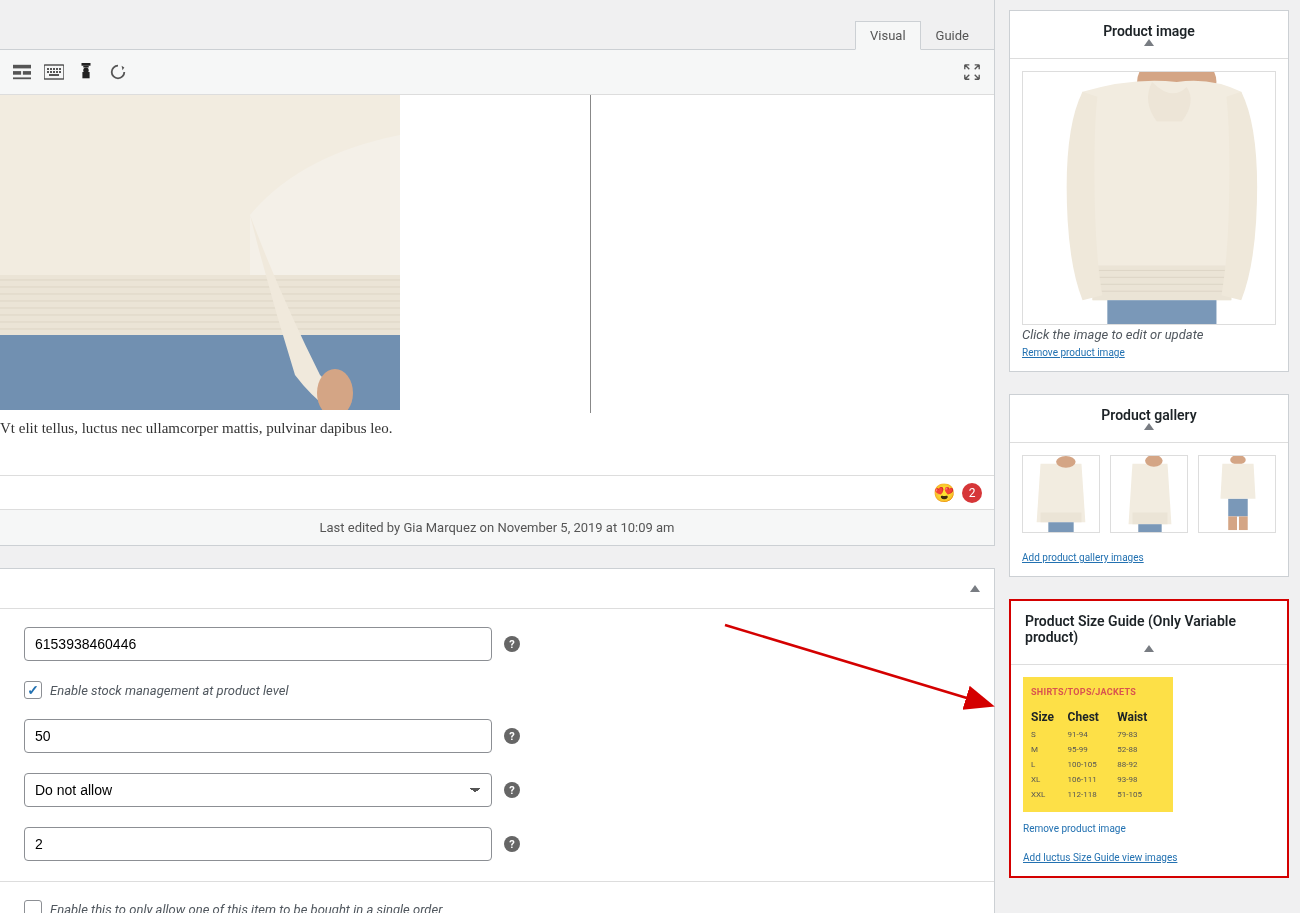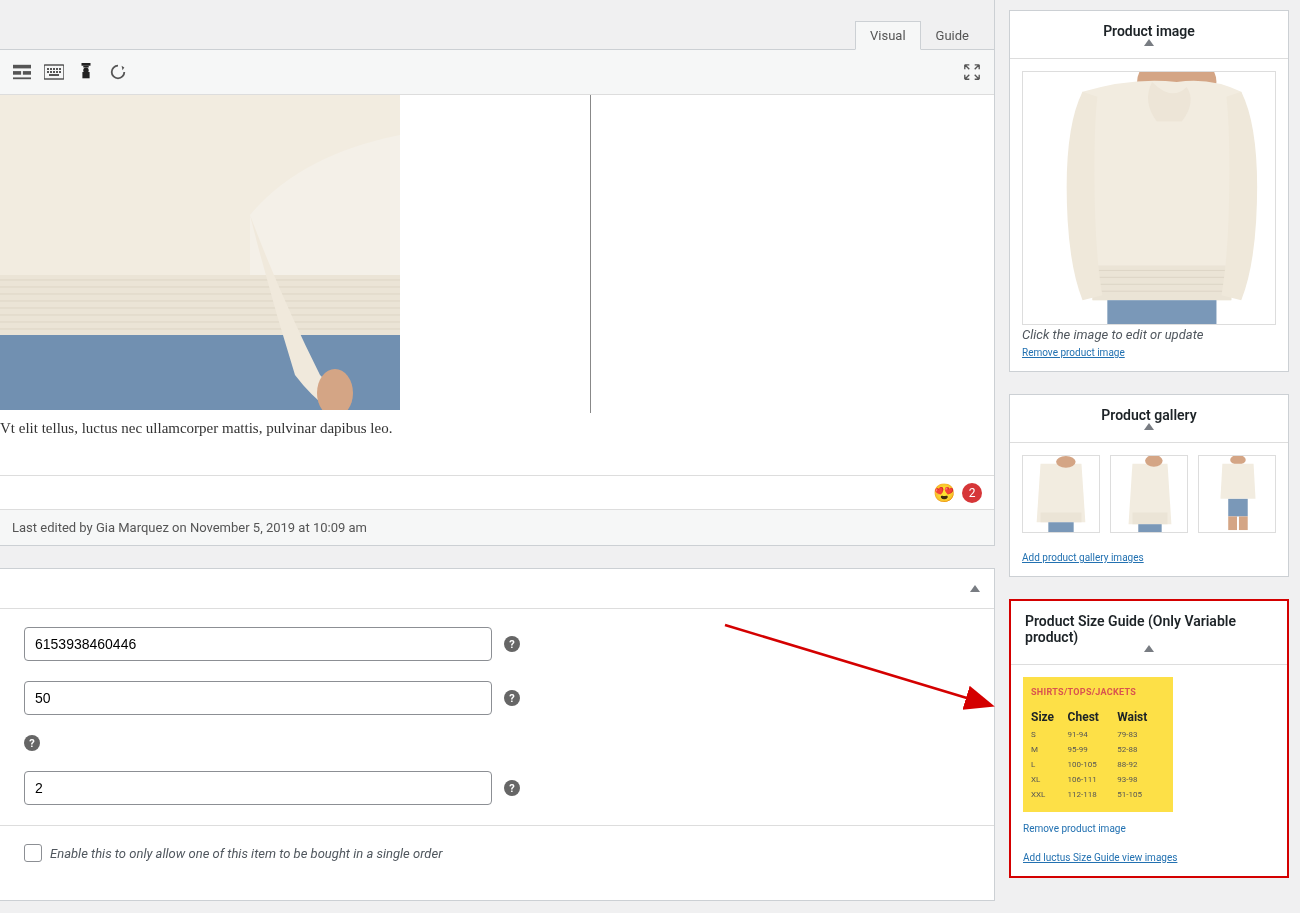--- a/index.html
+++ b/index.html
@@ -102,24 +102,24 @@
       background: #d63638;
       color: #fff;
       width: 20px; height: 20px;
       border-radius: 50%;
       font-size: 12px;
       display: flex; align-items: center; justify-content: center;
     }
     .last-edited {
       background: #f6f7f7;
       border-top: 1px solid #ddd;
-      text-align: left;
+      text-align: center;
       font-size: 13px;
       color: #555;
-      padding: 10px 12px;
+      padding: 10px 2px;
     }
     .metabox {
       background: #fff;
       border: 1px solid #ccd0d4;
       margin-top: 22px;
       margin-left: -1px;
     }
     .metabox-header {
       height: 40px;
       border-bottom: 1px solid #ddd;
@@ -348,25 +348,32 @@
 
   <div class="metabox">
     <div class="metabox-header">
       <div class="triangle-up"></div>
     </div>
     <div class="form-rows">
       <div class="form-row">
         <input class="form-input" value="6153938460446" style="">
         <div class="help-icon">?</div>
       </div>
+      <div class="checkbox-row">
+        <div class="wp-checkbox checked"></div>
+        <span class="checkbox-label">Enable stock management at product level</span>
+      </div>
       <div class="form-row">
         <input class="form-input" value="50" style="">
         <div class="help-icon">?</div>
       </div>
       <div class="form-row">
+        <select class="form-select">
+          <option>Do not allow</option>
+        </select>
         <div class="help-icon">?</div>
       </div>
       <div class="form-row">
         <input class="form-input" value="2" style="">
         <div class="help-icon">?</div>
       </div>
       <div style="height:1px;background:#ddd;margin:8px -24px 18px -24px;"></div>
       <div class="checkbox-row">
         <div class="wp-checkbox"></div>
         <span class="checkbox-label">Enable this to only allow one of this item to be bought in a single order</span>

